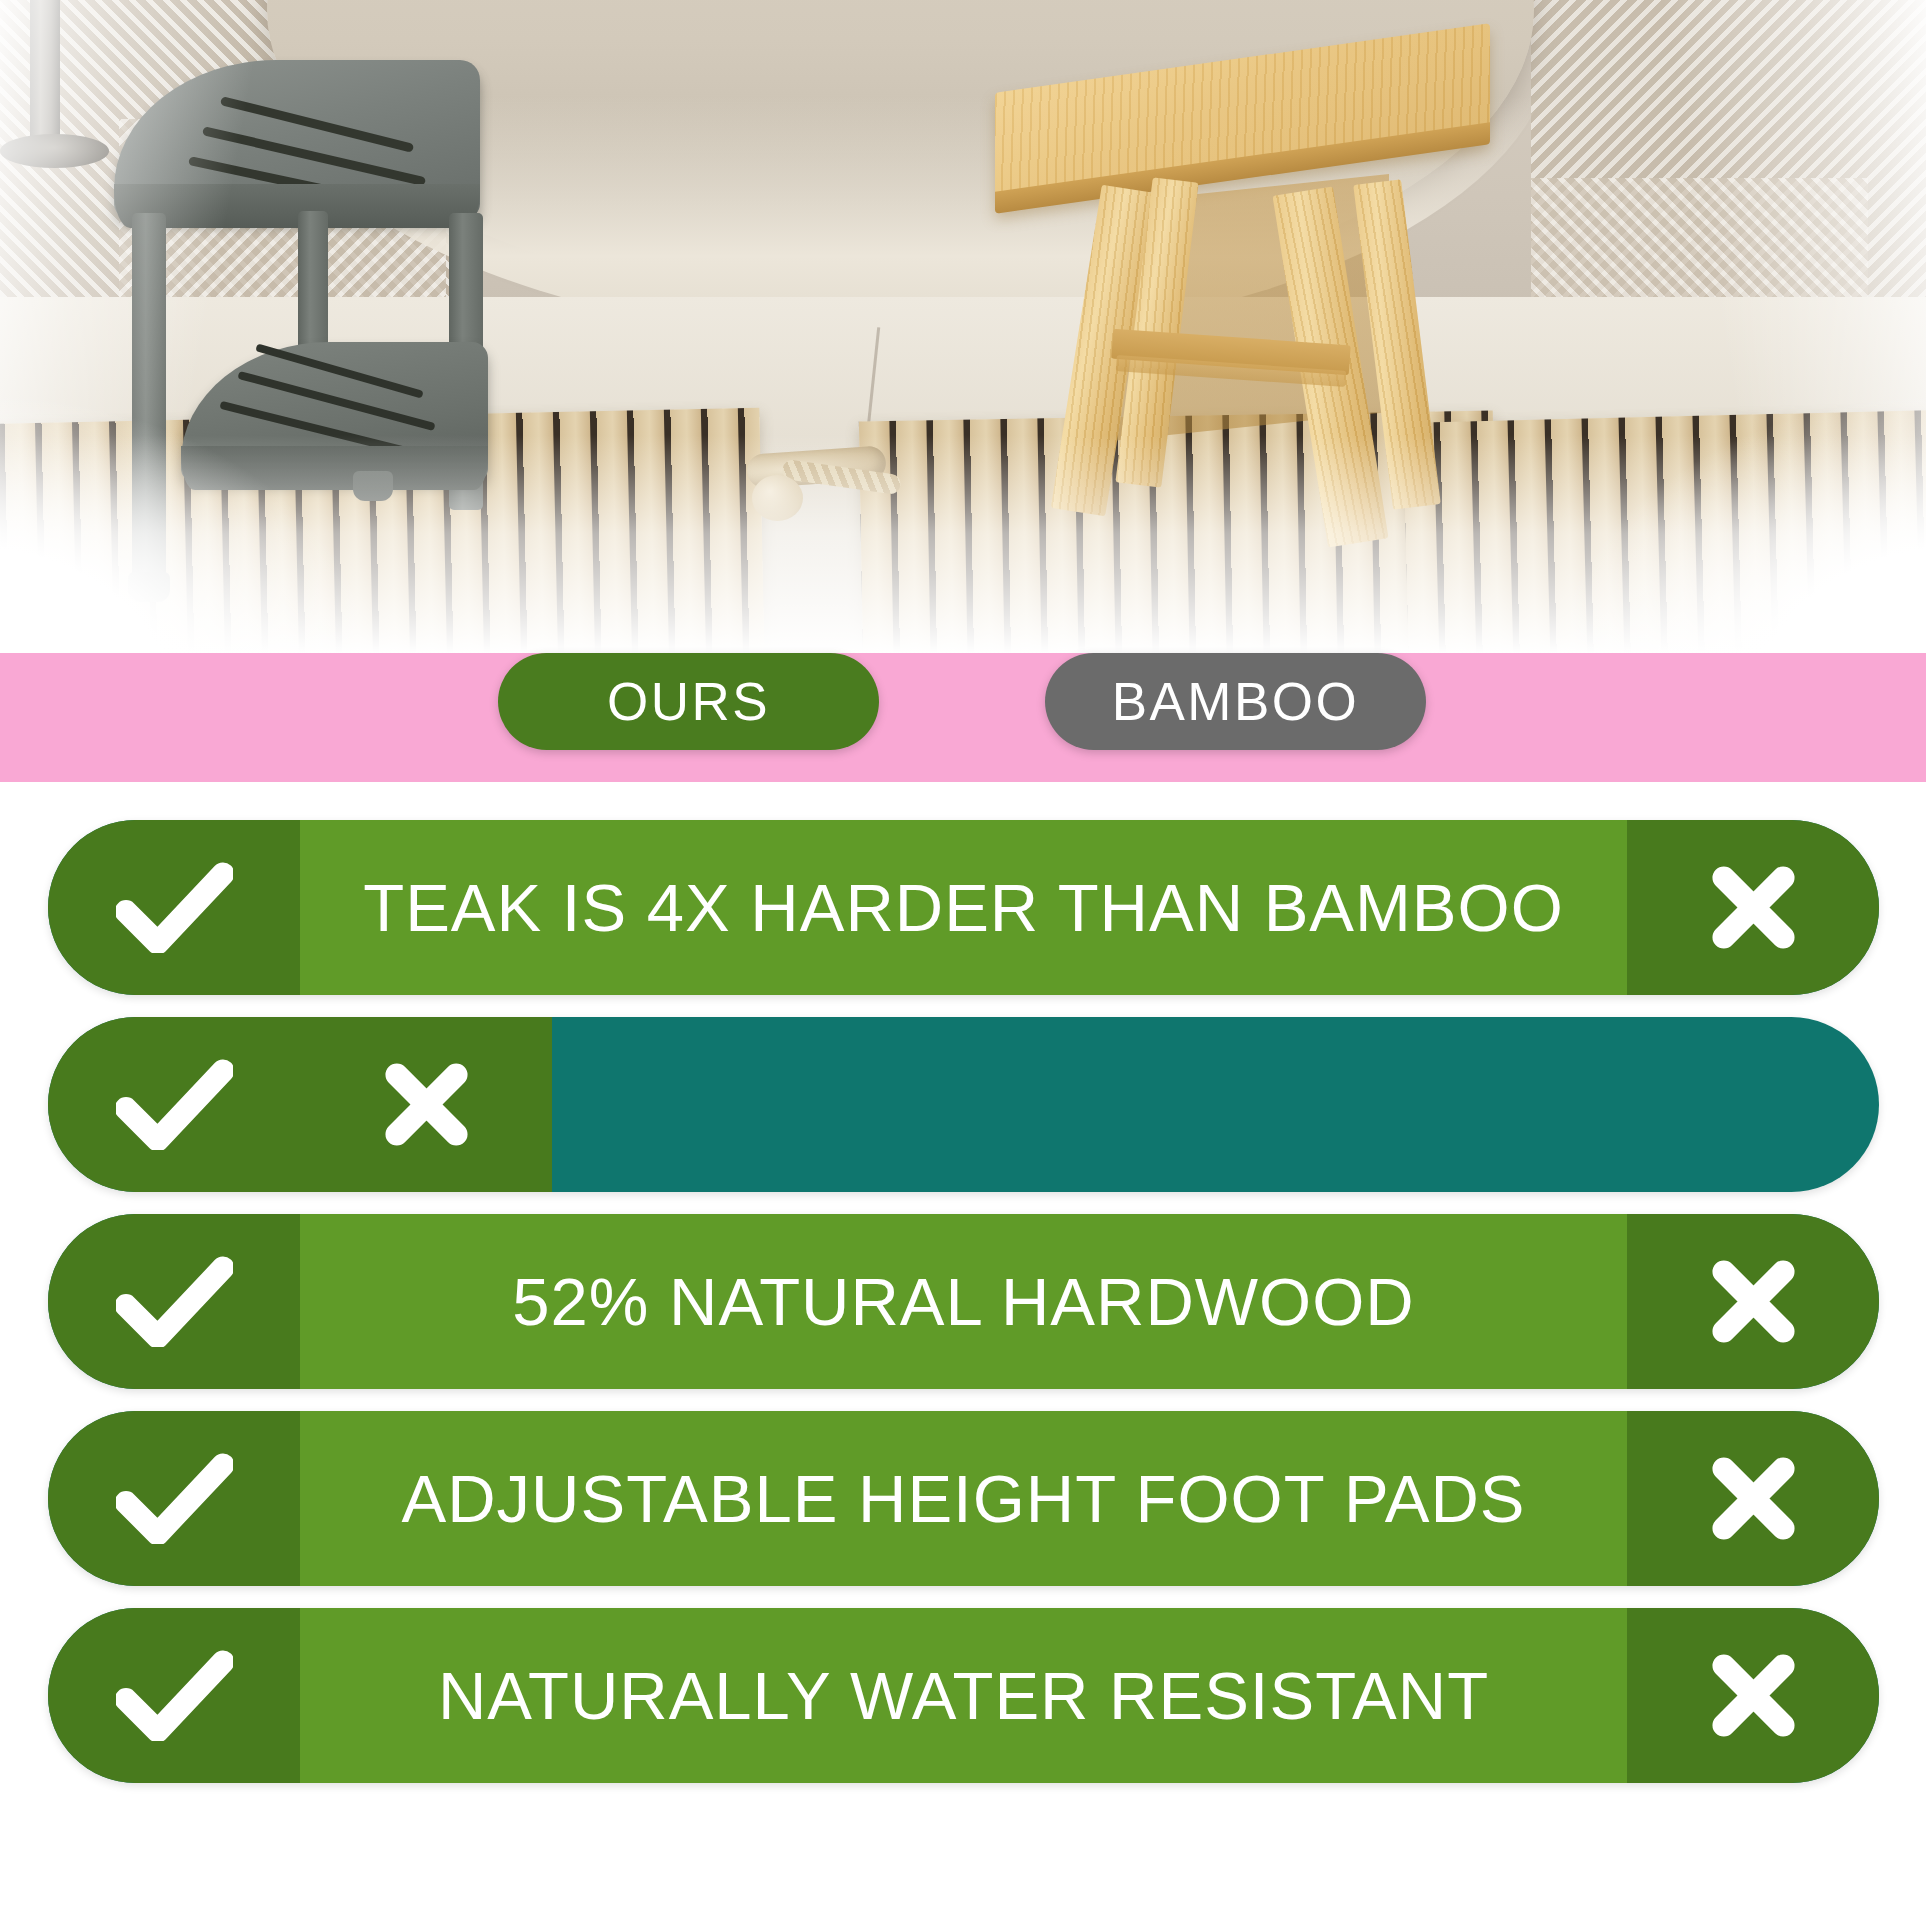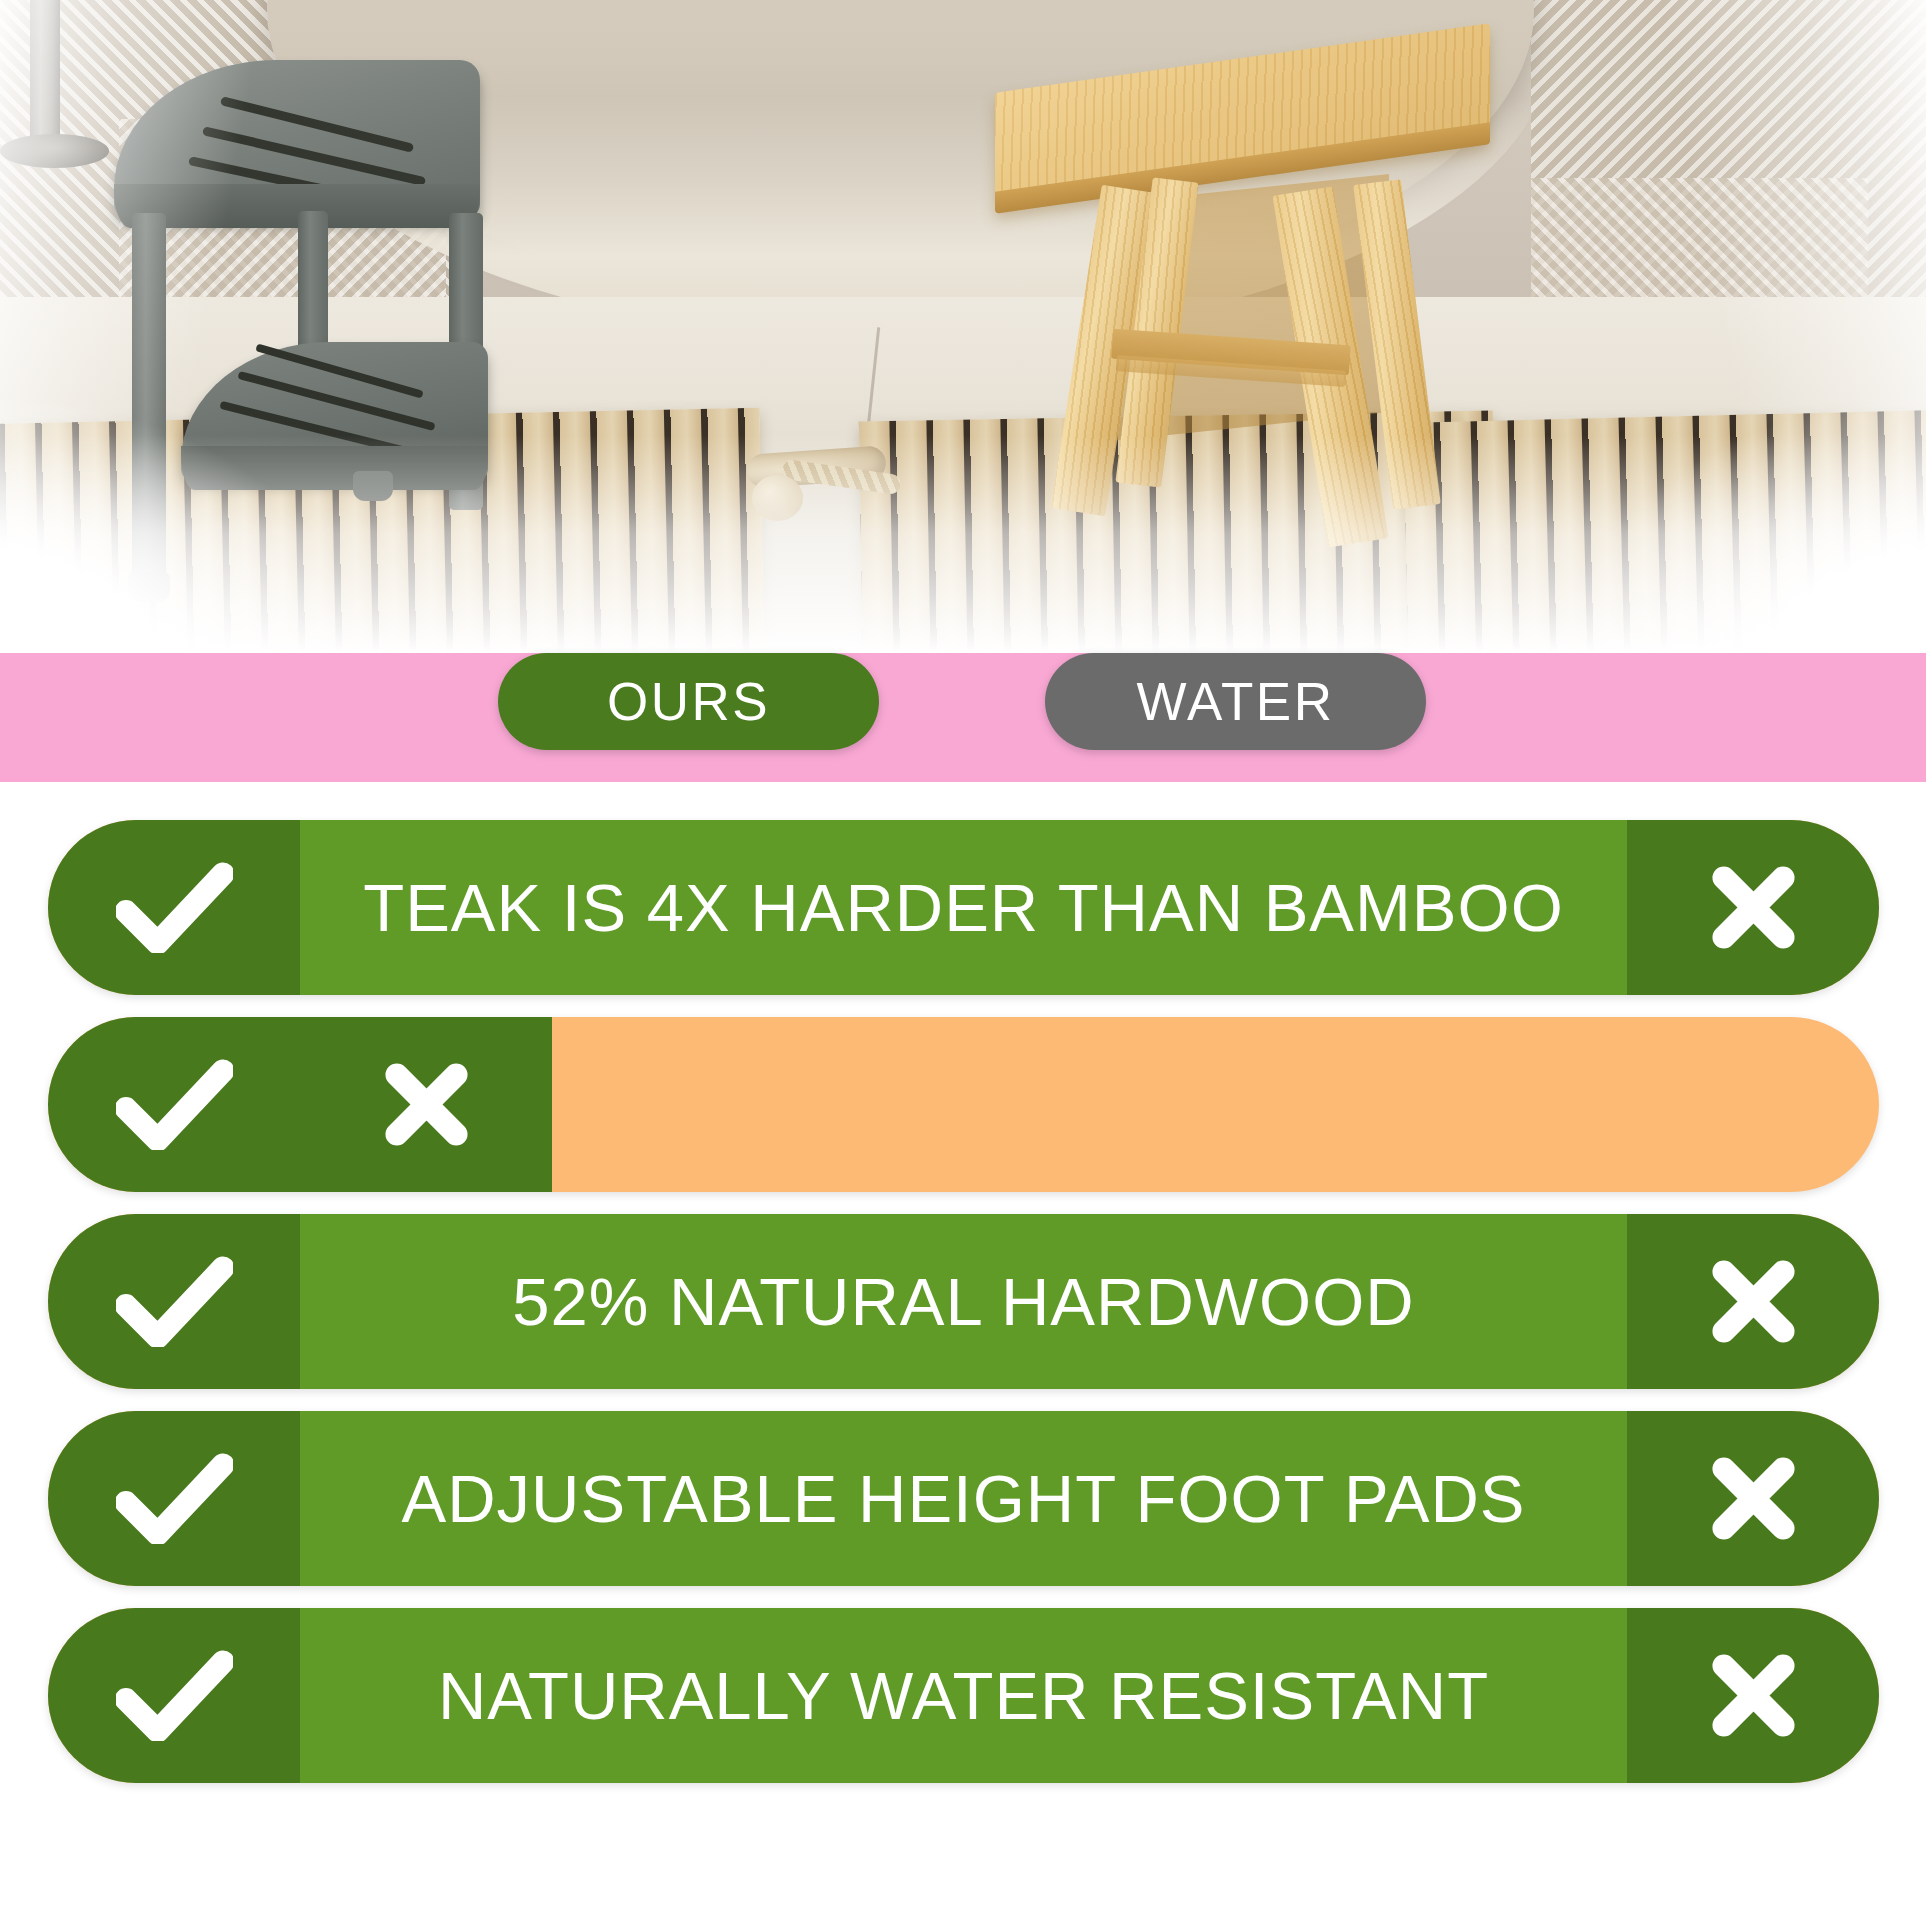--- a/index.html
+++ b/index.html
@@ -342,21 +342,21 @@
     width: 1927px;
     display: flex;
     flex-direction: column;
     gap: 22px;
   }
   .feature-row {
     position: relative;
     height: 175px;
     margin: 0 48px;
     border-radius: 88px;
-    background: #fdba74;
+    background: #0f766e;
     display: flex;
     align-items: stretch;
     overflow: hidden;
     box-shadow: 0 3px 8px rgba(0,0,0,0.12);
   }
   .cell-check {
     width: 252px;
     flex: 0 0 252px;
     background: #487a1d;
     display: flex;
@@ -467,21 +467,21 @@
 
     <div class="photo-fade-l"></div>
     <div class="photo-fade-r"></div>
     <div class="photo-fade-bottom"></div>
     <div class="photo-corner-bl"></div>
     <div class="photo-corner-br"></div>
   </div>
 
   <div class="pill-row">
     <div class="pill pill-ours">OURS</div>
-    <div class="pill pill-others">WATER</div>
+    <div class="pill pill-others">BAMBOO</div>
   </div>
 </div>
 
 <div class="features">
 
   <div class="feature-row">
     <div class="cell-check">
       <span class="ico-check">
         <svg width="117" height="91" viewBox="0 0 118 92" aria-hidden="true">
           <path d="M10 50 L42 82 L108 12" fill="none" stroke="#ffffff" stroke-width="23" stroke-linecap="round" stroke-linejoin="round"></path>

